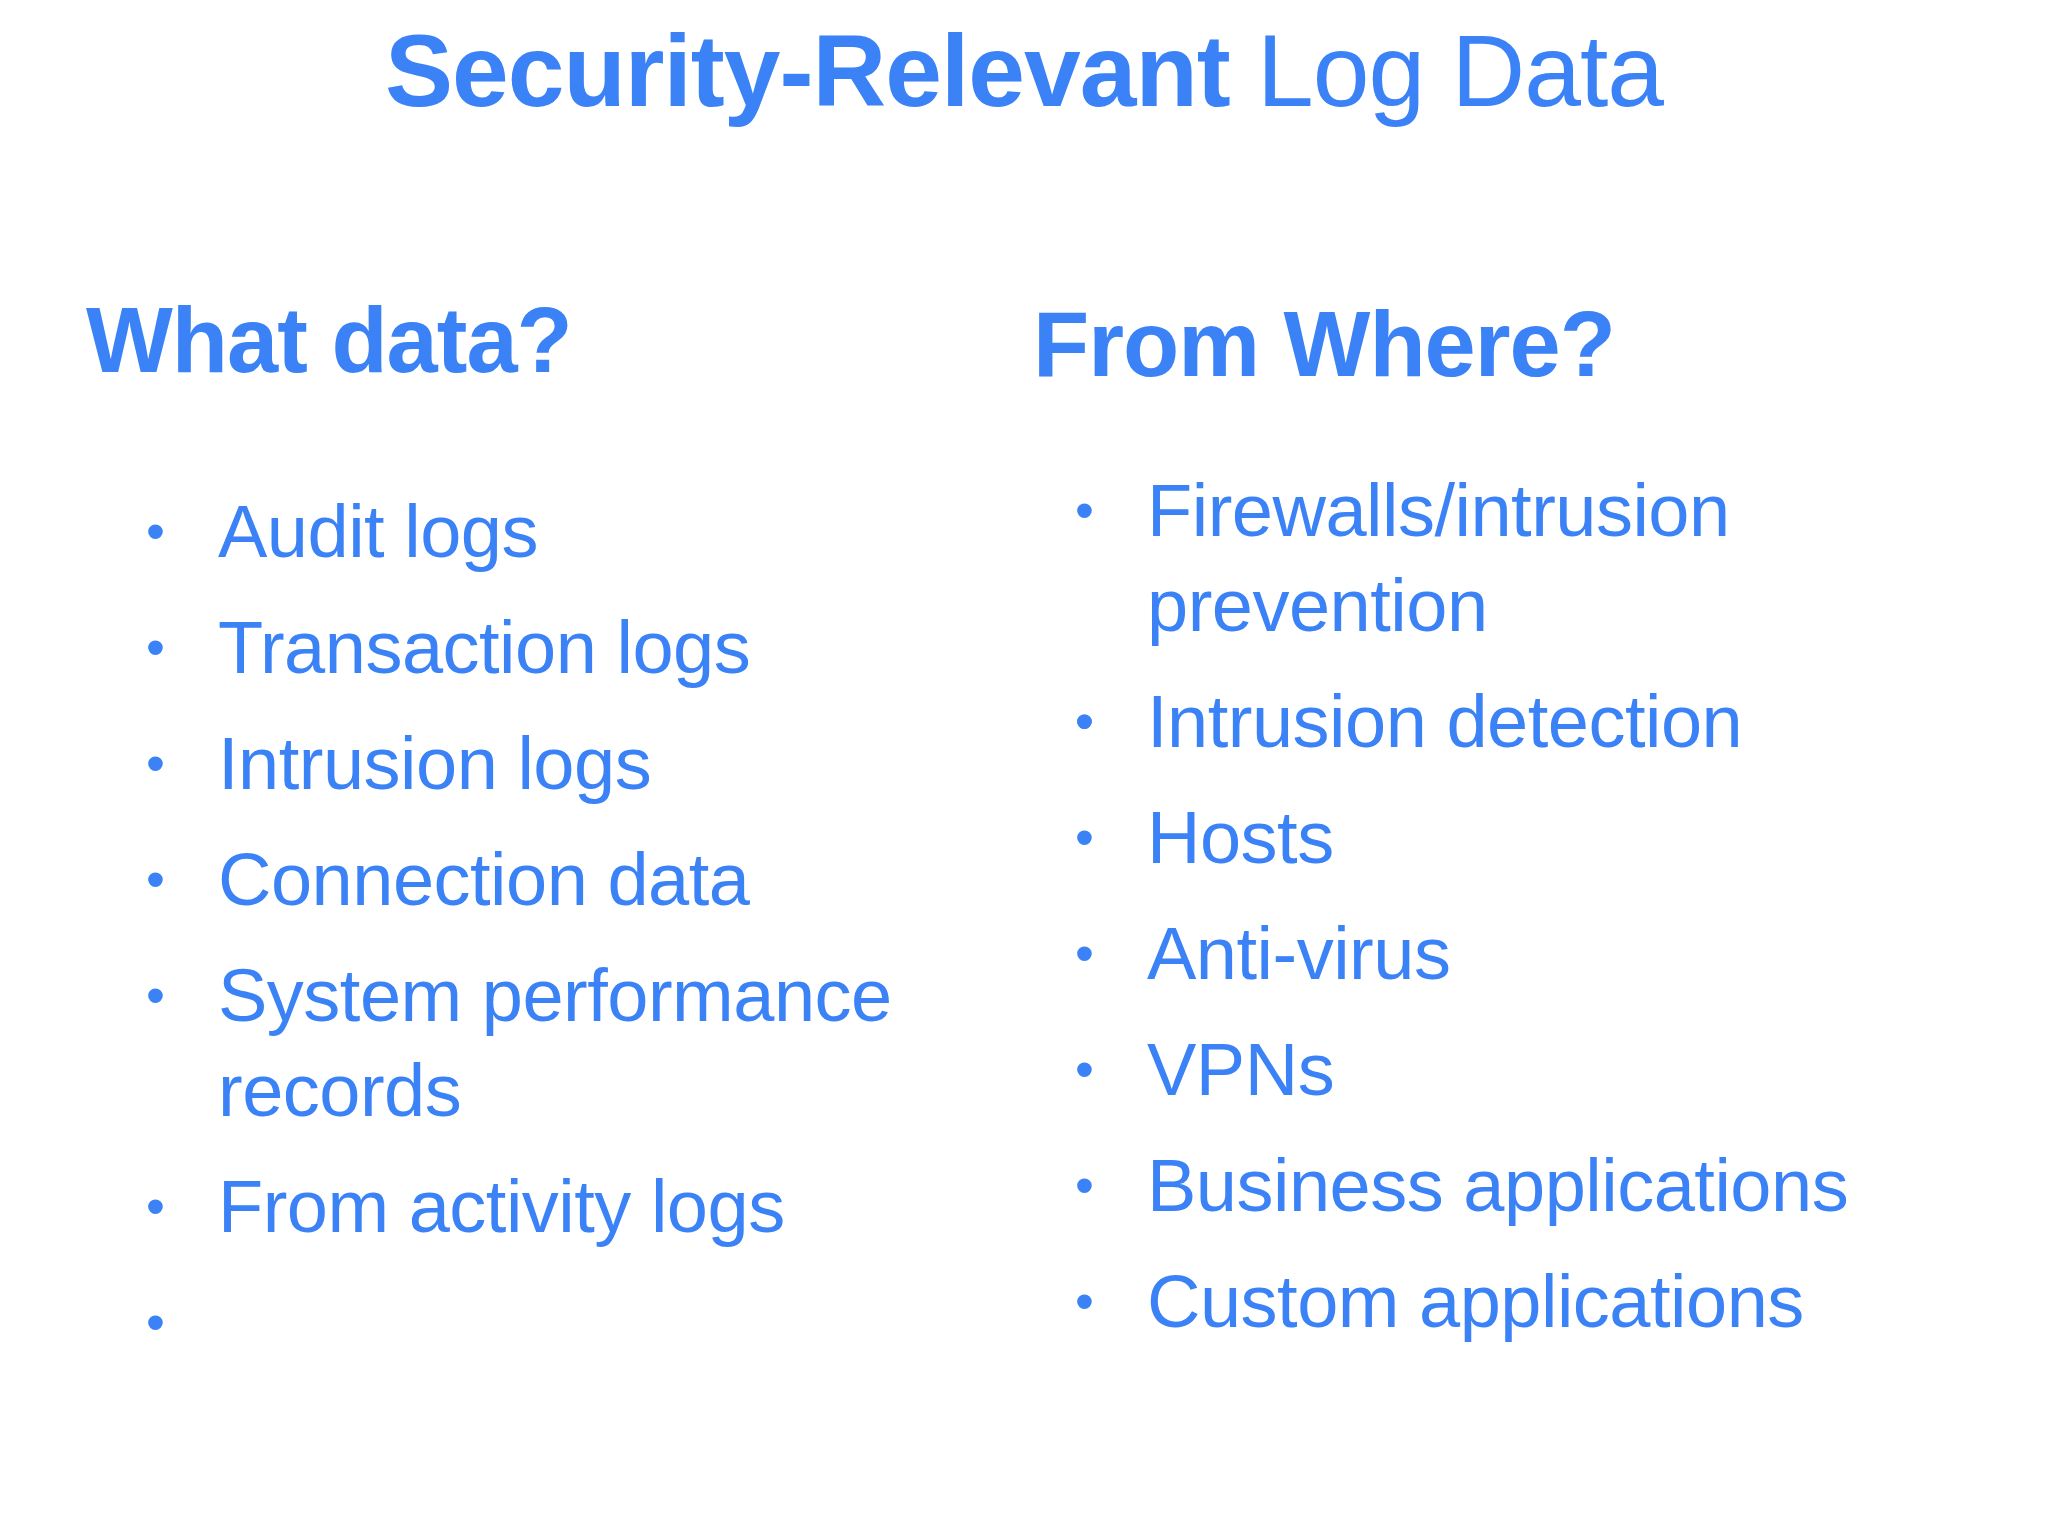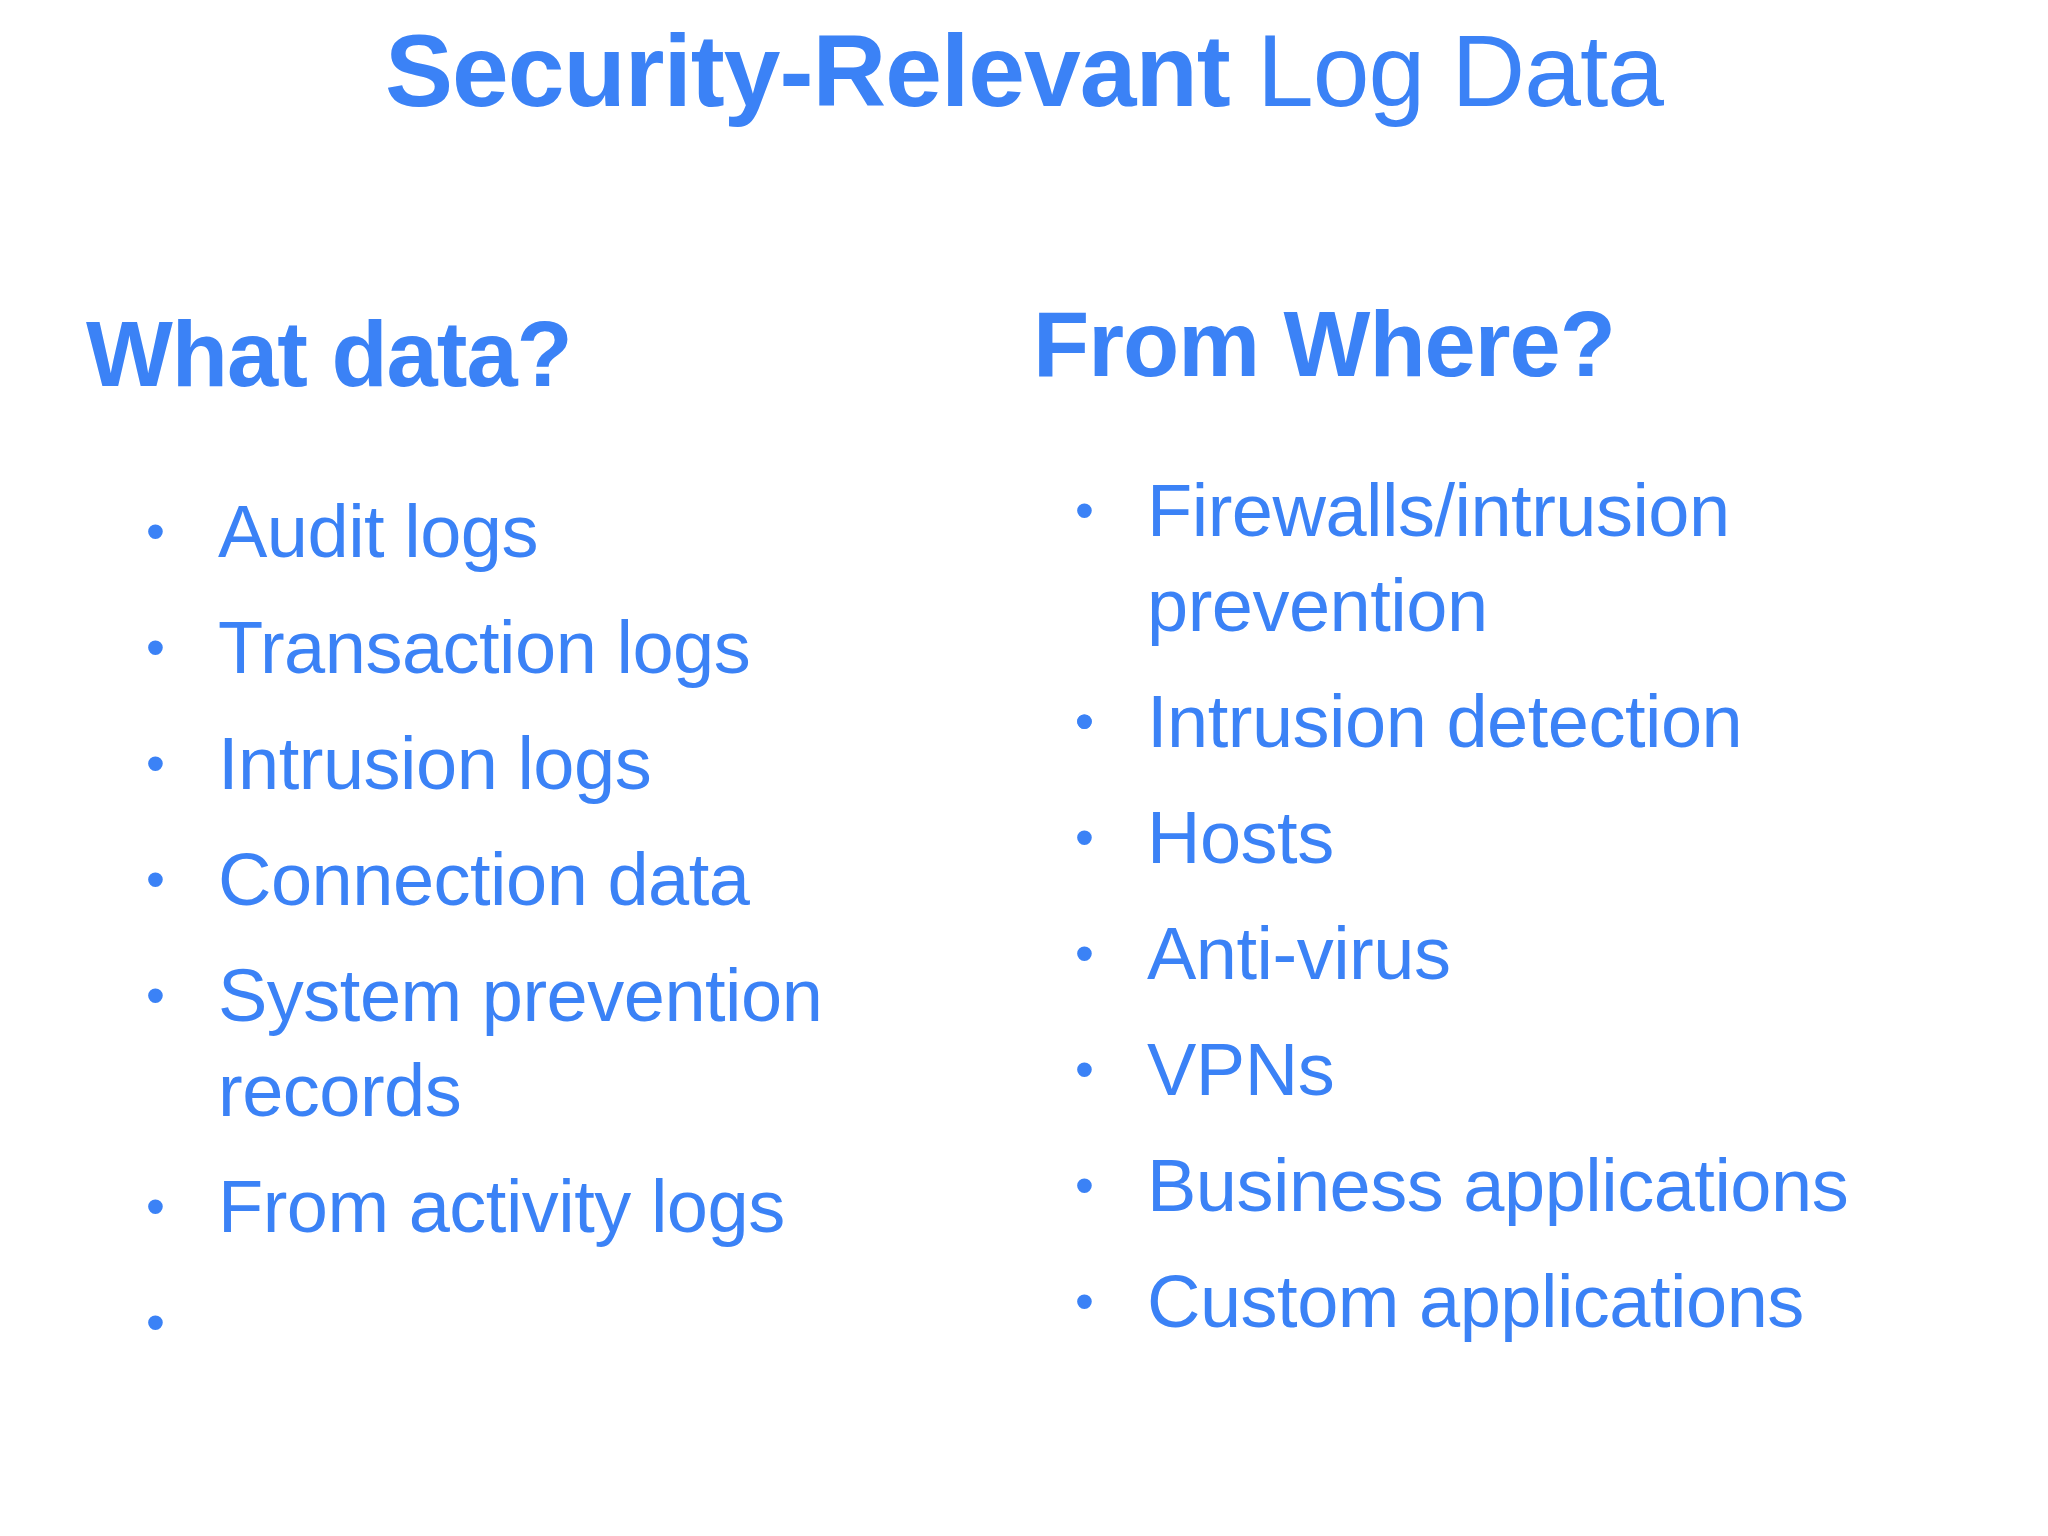--- a/index.html
+++ b/index.html
@@ -28,21 +28,21 @@
   .title .t-bold { font-weight: 700; }
   .col-heading {
     position: absolute;
     margin: 0;
     font-size: 92px;
     font-weight: 700;
     line-height: 1.1;
     letter-spacing: -1px;
     white-space: nowrap;
   }
-  .h-left  { left: 86px;  top: 304px; }
+  .h-left  { left: 86px;  top: 290px; }
   .h-right { left: 1033px; top: 294px; }
   .blist {
     position: absolute;
     margin: 0;
     padding: 0;
     list-style: none;
     font-size: 74px;
     line-height: 95px;
     letter-spacing: -0.5px;
   }
@@ -70,21 +70,21 @@
     <span class="t-line"><span class="t-bold">Security-Relevant</span><span> Log Data</span></span>
   </h1>
 
   <h2 class="col-heading h-left">What data?</h2>
 
   <ul class="blist l-left">
     <li><span class="blt">•</span><span class="txt">Audit logs</span></li>
     <li><span class="blt">•</span><span class="txt">Transaction logs</span></li>
     <li><span class="blt">•</span><span class="txt">Intrusion logs</span></li>
     <li><span class="blt">•</span><span class="txt">Connection data</span></li>
-    <li><span class="blt">•</span><span class="txt">System prevention records</span></li>
+    <li><span class="blt">•</span><span class="txt">System performance records</span></li>
     <li><span class="blt">•</span><span class="txt">From activity logs</span></li>
     <li><span class="blt">•</span></li>
   </ul>
 
   <h2 class="col-heading h-right">From Where?</h2>
 
   <ul class="blist l-right">
     <li><span class="blt">•</span><span class="txt">Firewalls/intrusion prevention</span></li>
     <li><span class="blt">•</span></li>
     <li><span class="blt">•</span><span class="txt">Intrusion detection</span></li>

